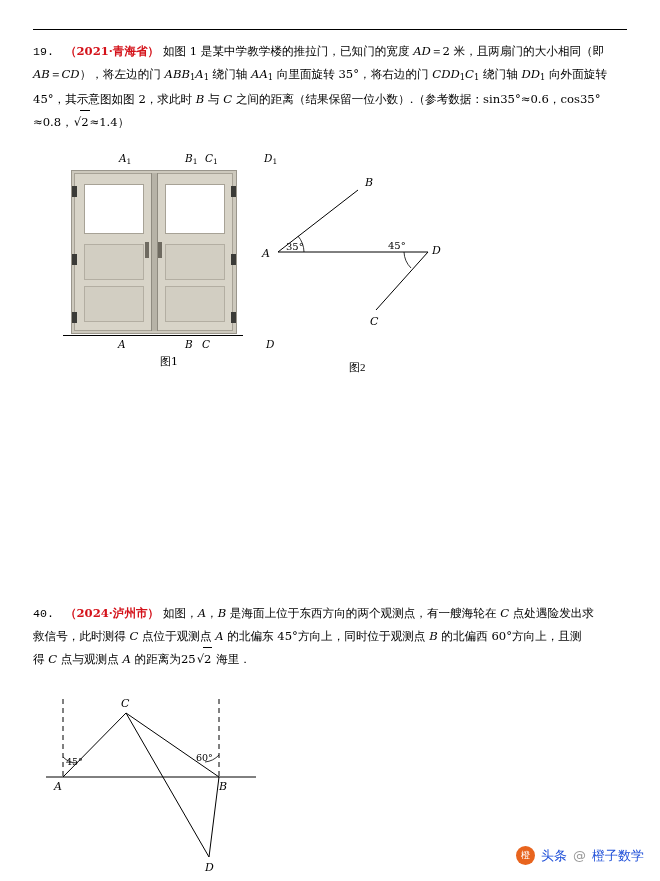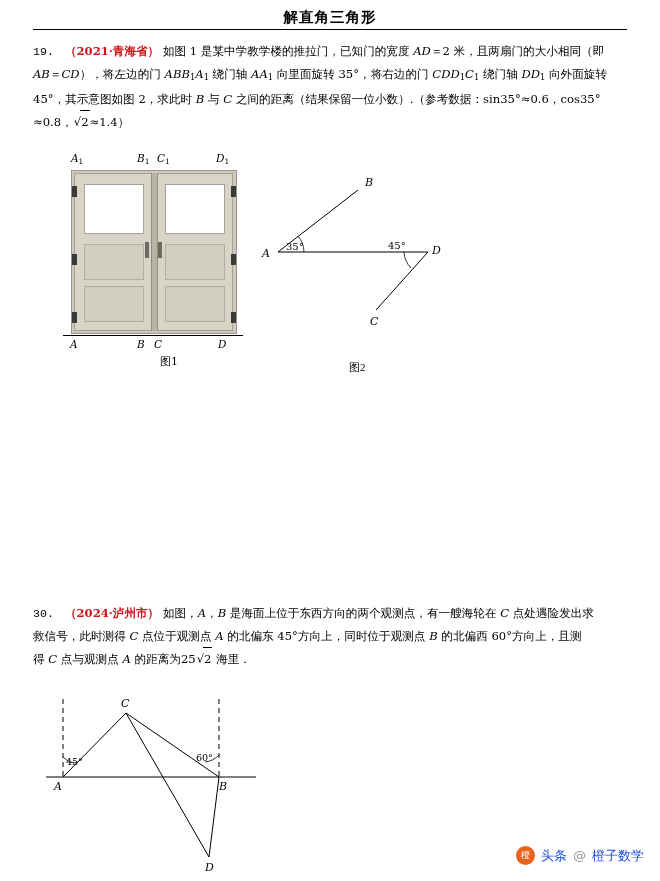--- a/index.html
+++ b/index.html
@@ -88,20 +88,21 @@
   }
   .handle2 {
     position:absolute; left:87px; top:72px; width:4px; height:16px; background:#6e6a60;
   }
   .base-line {
     position:absolute; left:30px; top:187px; width:180px; height:1px; background:#000;
   }
   .lbl {
     position:absolute; font-size:10.5px; font-style:italic; font-family:"DejaVu Serif", serif;
     white-space:nowrap;
+    margin-left:48px;
   }
   .caption { position:absolute; font-size:11px; font-family:"DejaVu Serif", serif;margin-left:28px; }
 
   .fig2-svg { position:absolute; left:215px; top:14px; }
 
   
   .fig20 { position:absolute; left:33px; top:695px; width:594px; height:180px; }
 
   
   .watermark {
@@ -116,21 +117,20 @@
     font-family:"DejaVu Sans", sans-serif;
   }
   .wm-text { color:#1d4ed8; }
   .wm-sep { color:#999; }
 </style>
 </head>
 <body>
 
 <div class="page">
 
-  <div class="doc-title">解直角三角形</div>
   <div class="title-rule"></div>
 
   <div class="problem p19">
     <div class="ptext">
       <span class="pnum">19.</span>
       <span>&nbsp;</span>
       <span class="tag">（2021·青海省）</span>
       如图 1 是某中学教学楼的推拉门，已知门的宽度 <span class="mi">AD</span>＝2 米，且两扇门的大小相同（即<br>
       <span class="mi">AB</span>＝<span class="mi">CD</span>），将左边的门 <span class="mi">ABB<span class="sub">1</span>A<span class="sub">1</span></span> 绕门轴 <span class="mi">AA<span class="sub">1</span></span> 向里面旋转 35°，将右边的门 <span class="mi">CDD<span class="sub">1</span>C<span class="sub">1</span></span> 绕门轴 <span class="mi">DD<span class="sub">1</span></span> 向外面旋转<br>
       45°，其示意图如图 2，求此时 <span class="mi">B</span> 与 <span class="mi">C</span> 之间的距离（结果保留一位小数）.（参考数据：sin35°≈0.6，cos35°<br>
@@ -194,21 +194,21 @@
         <text x="38" y="88" font-size="10" font-family="DejaVu Serif, serif">35°</text>
         <text x="140" y="87" font-size="10" font-family="DejaVu Serif, serif">45°</text>
       </svg>
       <div class="caption" style="left:288px; top:212px;font-family:Liberation Serif, serif;">图2</div>
     </div>
 
   </div>
 
   <div class="problem p20">
     <div class="ptext">
-      <span class="pnum">30.</span>
+      <span class="pnum">40.</span>
       <span>&nbsp;</span>
       <span class="tag">（2024·泸州市）</span>
       如图，<span class="mi">A</span>，<span class="mi">B</span> 是海面上位于东西方向的两个观测点，有一艘海轮在 <span class="mi">C</span> 点处遇险发出求<br>
       救信号，此时测得 <span class="mi">C</span> 点位于观测点 <span class="mi">A</span> 的北偏东 45°方向上，同时位于观测点 <span class="mi">B</span> 的北偏西 60°方向上，且测<br>
       得 <span class="mi">C</span> 点与观测点 <span class="mi">A</span> 的距离为25<span class="sqrt-wrap"><span class="sqrt-sym">√</span><span class="sqrt-bar">2</span></span> 海里．
     </div>
   </div>
 
   <div class="fig20">
     <svg width="260" height="180" viewBox="0 0 260 180" style="position:absolute; left:8px; top:0;">

